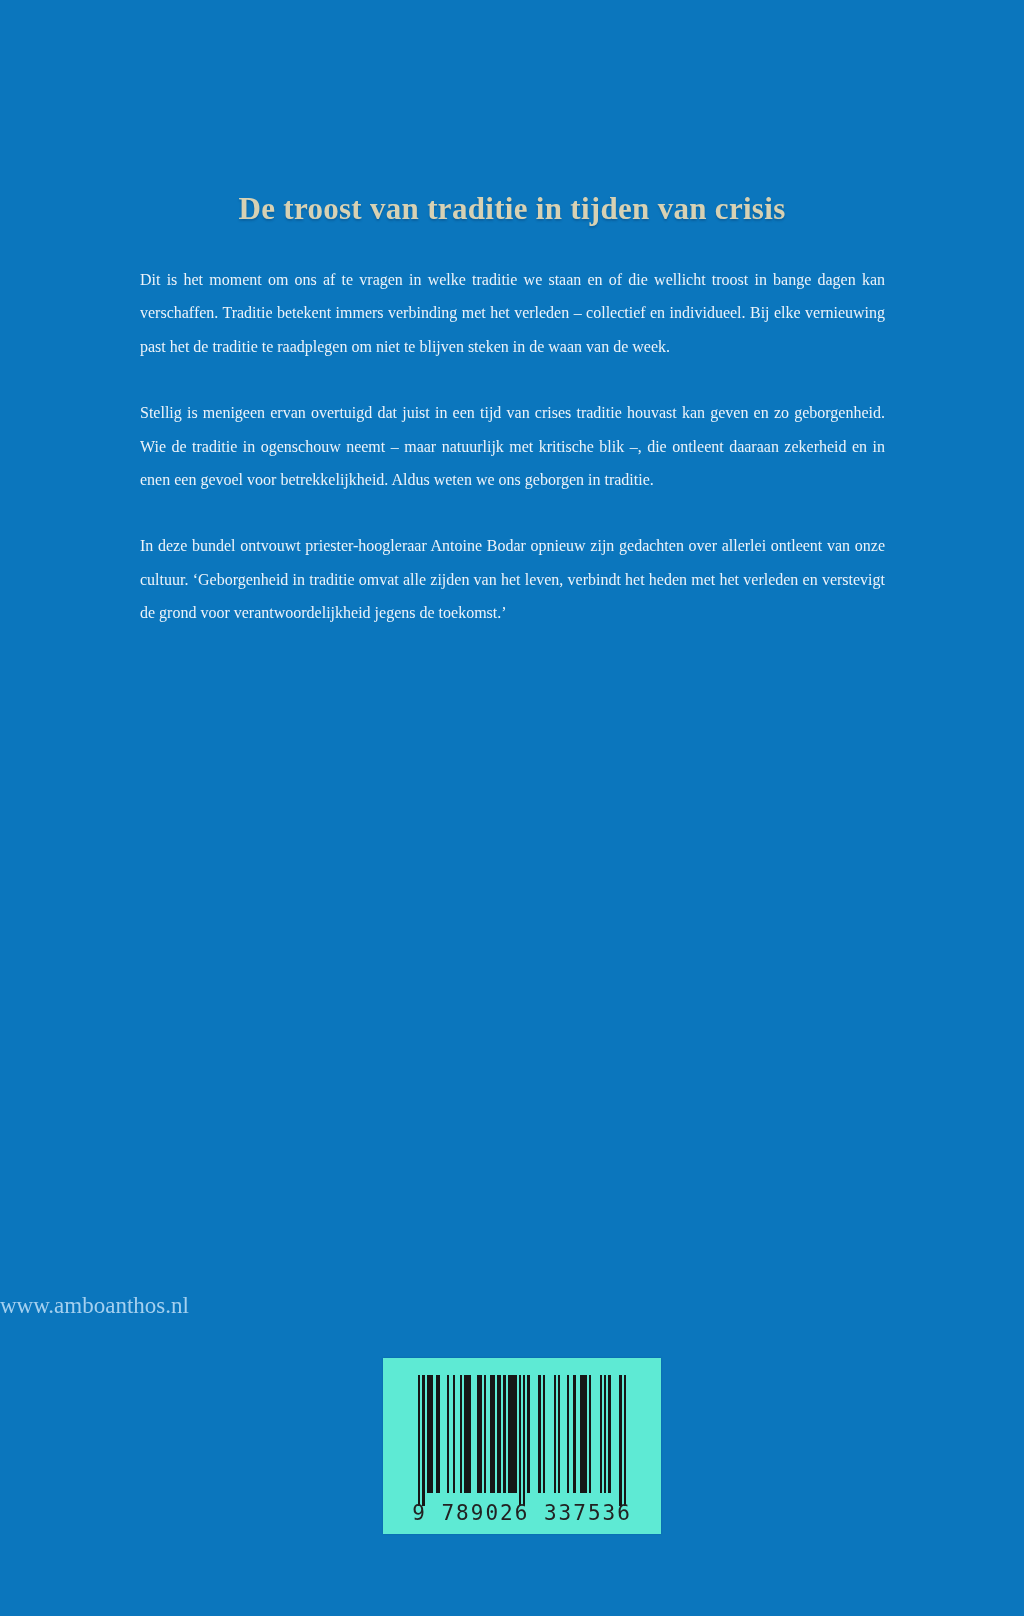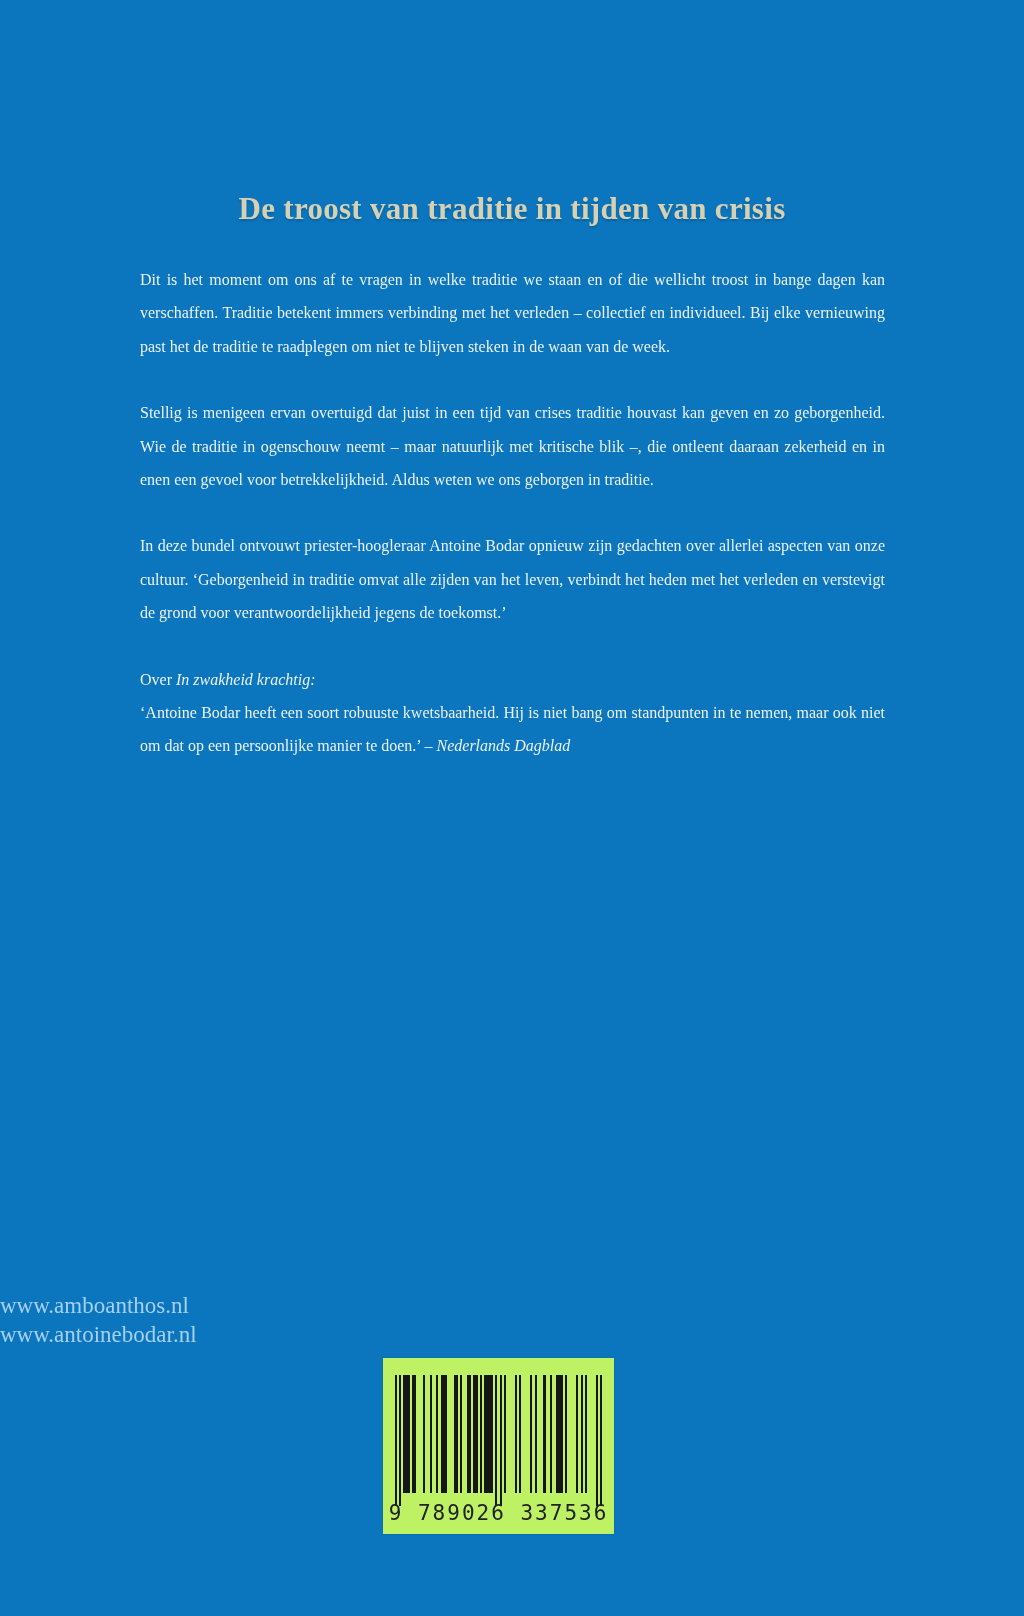--- a/index.html
+++ b/index.html
@@ -36,22 +36,22 @@
   .urls{
     position:absolute;
     top:1292px;left:0;width:100%;
     color:#a5d0ef;
     font-size:23px;
     line-height:28.5px;
   }
   .barcode{
     position:absolute;
     left:383px;top:1358px;
-    width:231px;height:176px;
-    background:#bef264;
+    width:278px;height:176px;
+    background:#5eead4;
     box-shadow:0 0 2px rgba(0,0,0,.15);
   }
   .bars{
     display:flex;
     justify-content:center;
     align-items:flex-start;
     padding-top:17px;
   }
   .module{width:2.2px;height:118px;}
   .module.on{background:#161616;}
@@ -70,30 +70,25 @@
 </head>
 <body>
 
 <div class="cover">
 
   <h1 class="title">De troost van traditie in tijden van crisis</h1>
 
   <div class="body">
     <p>Dit is het moment om ons af te vragen in welke traditie we staan en of die wellicht troost in bange dagen kan verschaffen. Traditie betekent immers verbinding met het verleden – collectief en individueel. Bij elke vernieuwing past het de traditie te raadplegen om niet te blijven steken in de waan van de week.</p>
     <p>Stellig is menigeen ervan overtuigd dat juist in een tijd van crises traditie houvast kan geven en zo geborgenheid. Wie de traditie in ogenschouw neemt – maar natuurlijk met kritische blik –, die ontleent daaraan zekerheid en in enen een gevoel voor betrekkelijkheid. Aldus weten we ons geborgen in traditie.</p>
-    <p>In deze bundel ontvouwt priester-hoogleraar Antoine Bodar opnieuw zijn gedachten over allerlei aspecten van onze cultuur. ‘Geborgenheid in traditie omvat alle zijden van het leven, verbindt het heden met het verleden en verstevigt de grond voor verantwoordelijkheid jegens de toekomst.’</p>
-    <p>
-      <span>Over </span><i>In zwakheid krachtig:</i><br>
-      <span>‘Antoine Bodar heeft een soort robuuste kwetsbaarheid. Hij is niet bang om standpunten in te nemen, maar ook niet om dat op een persoonlijke manier te doen.’ – </span><i>Nederlands Dagblad</i>
-    </p>
+    <p>In deze bundel ontvouwt priester-hoogleraar Antoine Bodar opnieuw zijn gedachten over allerlei ontleent van onze cultuur. ‘Geborgenheid in traditie omvat alle zijden van het leven, verbindt het heden met het verleden en verstevigt de grond voor verantwoordelijkheid jegens de toekomst.’</p>
   </div>
 
   <div class="urls">
     <div>www.amboanthos.nl</div>
-    <div>www.antoinebodar.nl</div>
   </div>
 
   <div class="barcode">
     <div class="bars">
         <div class="module on guard"></div>
         <div class="module guard"></div>
         <div class="module on guard"></div>
         <div class="module"></div>
         <div class="module on"></div>
         <div class="module on"></div>

